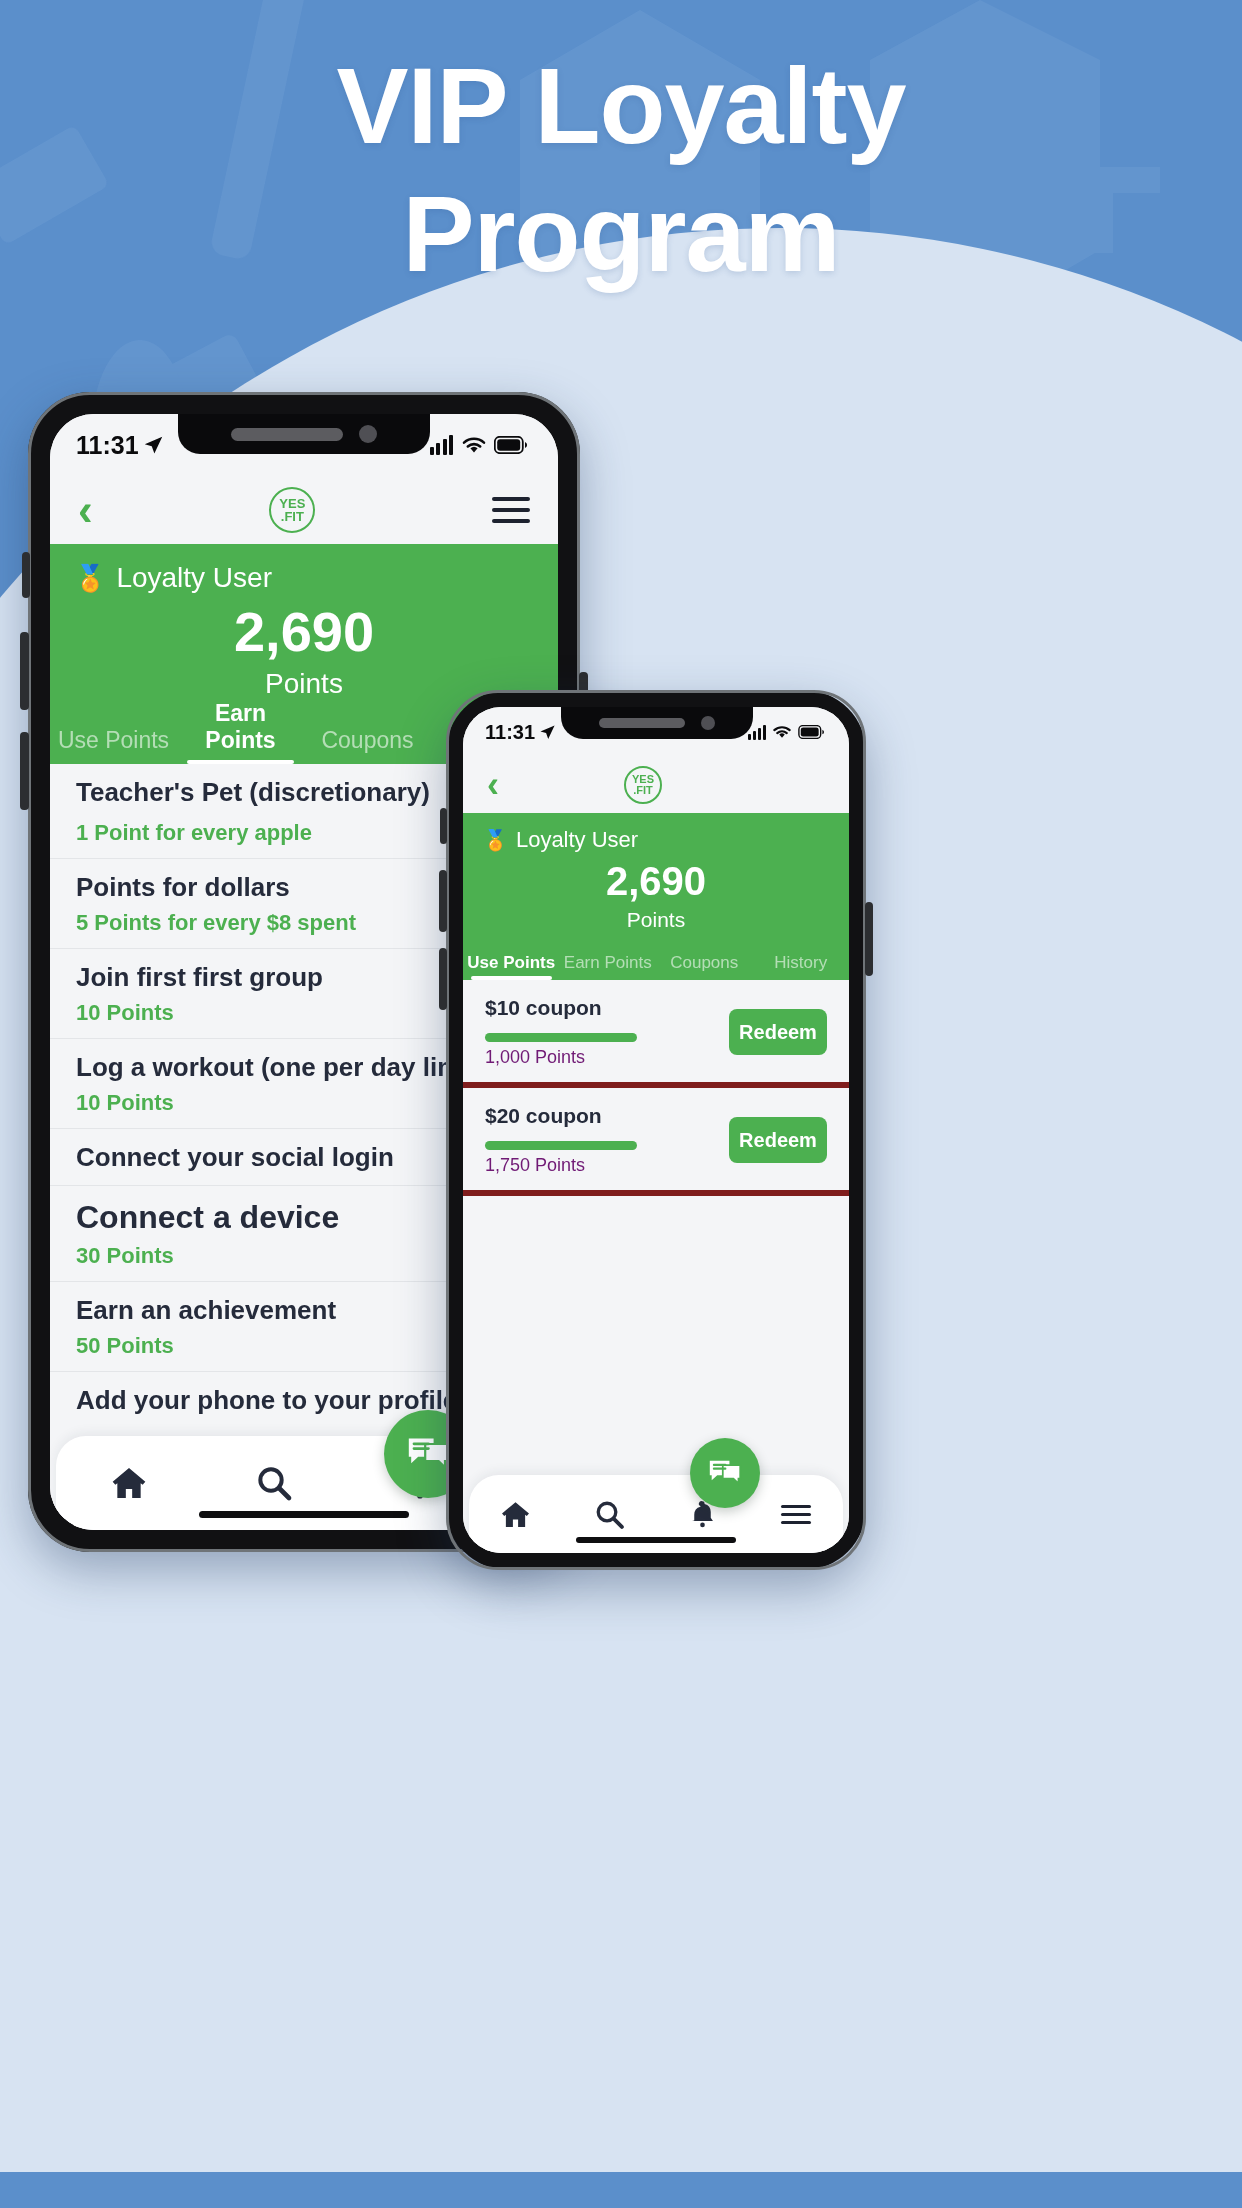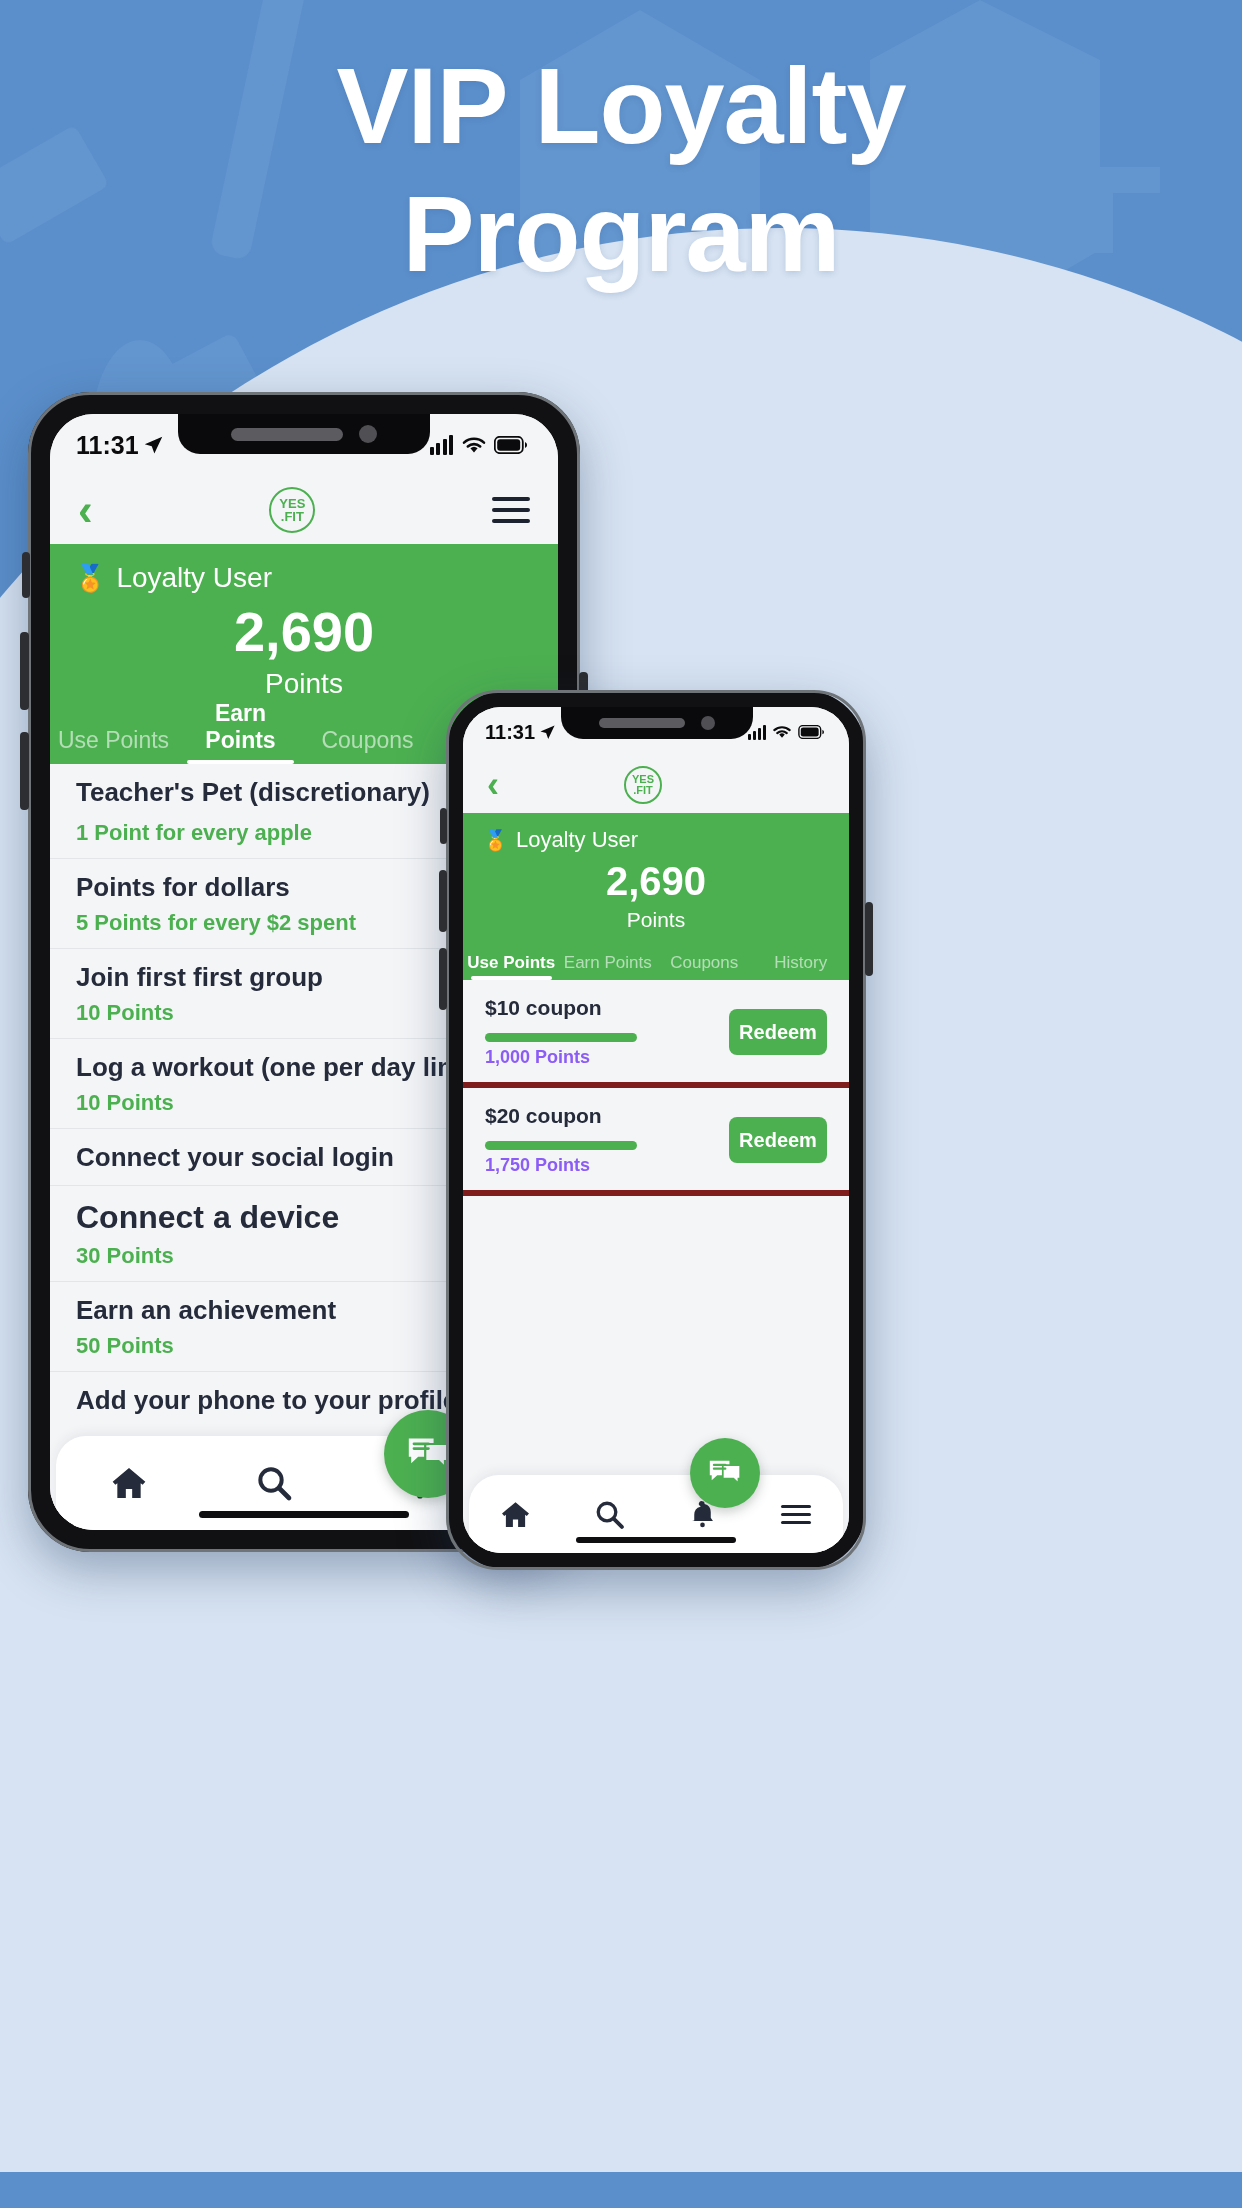--- a/index.html
+++ b/index.html
@@ -136,21 +136,21 @@
   .earn-sub { color:#4cb050; font-weight:bold; }
 
   
   .coupon-row {
     border-bottom:6px solid #7f1d1d;
     display:flex; align-items:center; justify-content:space-between;
   }
   .coupon-left { flex:1; }
   .coupon-title { color:#252b3b; font-weight:bold; }
   .coupon-bar { background:#4cb050; border-radius:20px; }
-  .coupon-pts { color:#8b5cf6; font-weight:bold; }
+  .coupon-pts { color:#701a75; font-weight:normal; }
   .redeem-btn {
     background:#4cb050; color:#fff; font-weight:bold;
     border-radius:8px; text-align:center;
     display:flex; align-items:center; justify-content:center;
   }
 
   
   .bottom-area { position:absolute; left:0; right:0; bottom:0; background:#f4f5f7; }
   .bottom-nav {
     position:absolute;
@@ -274,21 +274,21 @@
       <div class="tab"><span>History</span></div>
     </div>
 
     <div class="earn-list">
       <div class="earn-row" style="padding:13px 26px 12px;">
         <div class="earn-title" style="font-size:26px;">Teacher's Pet (discretionary)</div>
         <div class="earn-sub" style="font-size:22px; margin-top:12px;">1 Point for every apple</div>
       </div>
       <div class="earn-row" style="padding:13px 26px 12px;">
         <div class="earn-title" style="font-size:26px;">Points for dollars</div>
-        <div class="earn-sub" style="font-size:22px; margin-top:7px;">5 Points for every $2 spent</div>
+        <div class="earn-sub" style="font-size:22px; margin-top:7px;">5 Points for every $8 spent</div>
       </div>
       <div class="earn-row" style="padding:13px 26px 12px;">
         <div class="earn-title" style="font-size:26px;">Join first first group</div>
         <div class="earn-sub" style="font-size:22px; margin-top:7px;">10 Points</div>
       </div>
       <div class="earn-row" style="padding:13px 26px 12px;">
         <div class="earn-title" style="font-size:26px;">Log a workout (one per day limit)</div>
         <div class="earn-sub" style="font-size:22px; margin-top:7px;">10 Points</div>
       </div>
       <div class="earn-row" style="padding:13px 26px 12px;">

